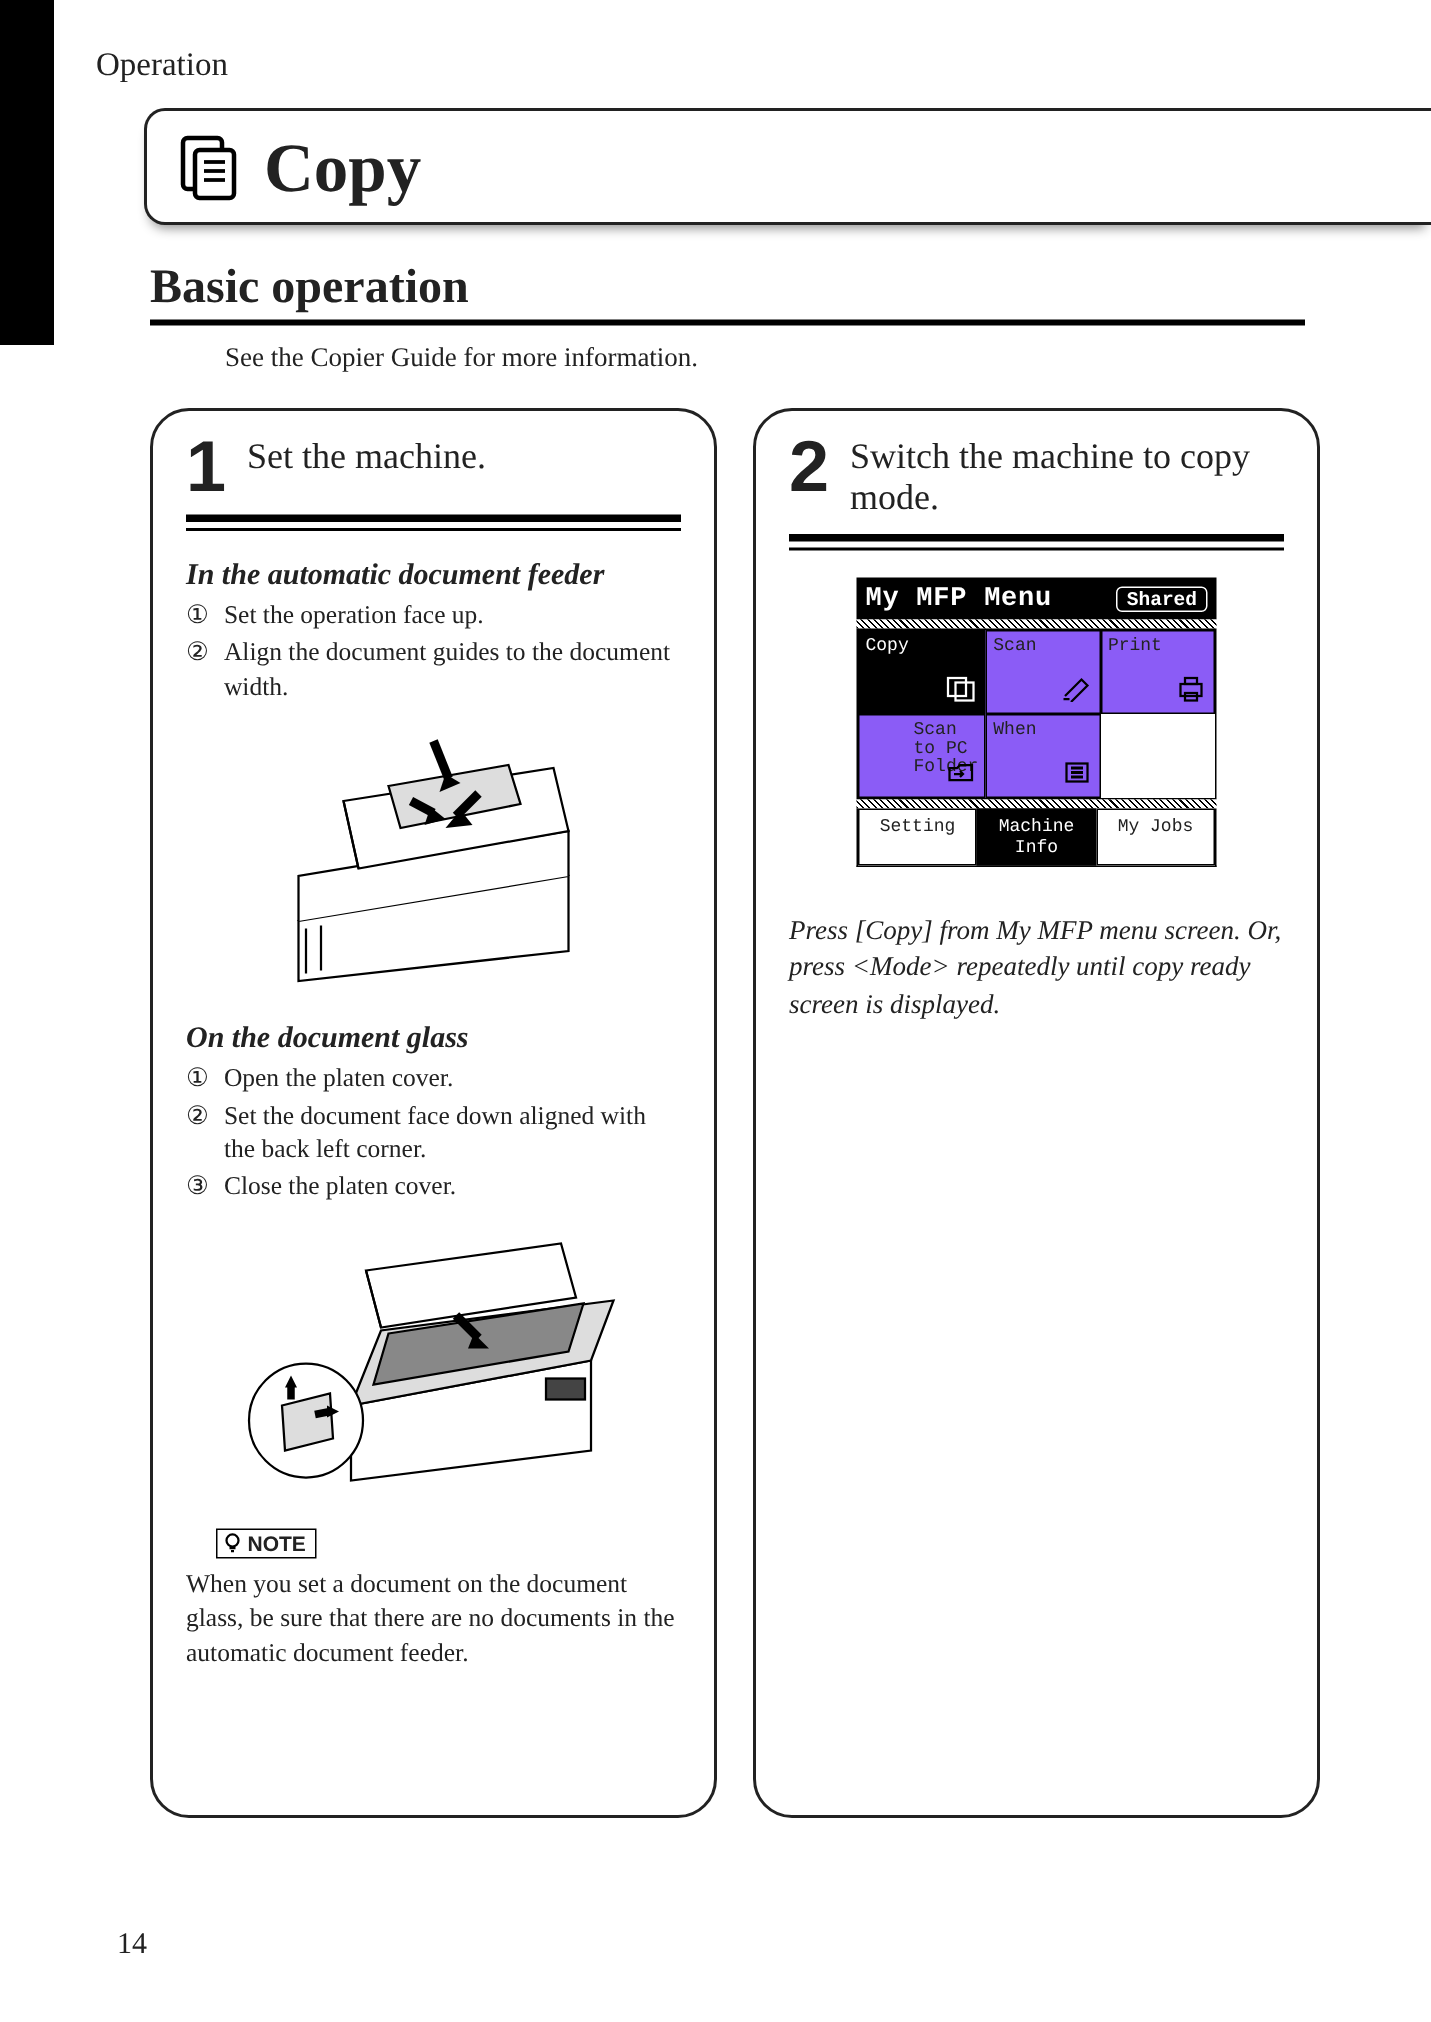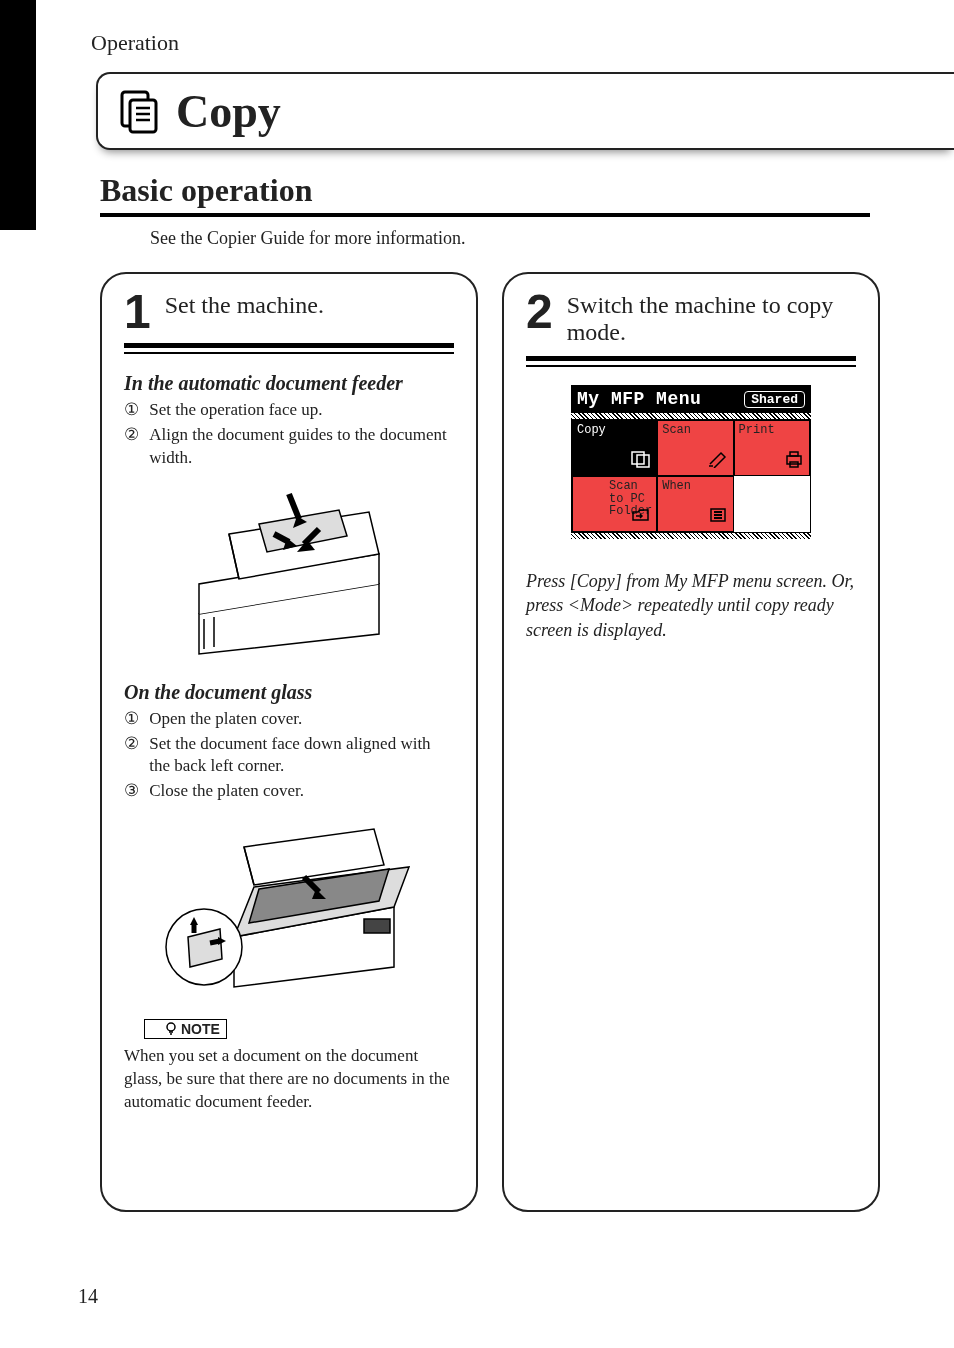--- a/index.html
+++ b/index.html
@@ -1,19 +1,19 @@
 <!DOCTYPE html>
 <html><head>
 <meta charset="utf-8">
 <style>
   * { box-sizing: border-box; margin: 0; padding: 0; }
   html, body { width: 954px; height: 1348px; background: #fff; font-family: Georgia, 'Times New Roman', serif; color: #222; }
   .page { position: relative; width: 954px; height: 1348px; }
   .black-tab { position: absolute; left: 0; top: 0; width: 36px; height: 230px; background: #000; }
-  .header-op { position: absolute; left: 91px; top: 30px; font-size: 22px; }
+  .header-op { position: absolute; left: 64px; top: 30px; font-size: 22px; }
   .title-box { position: absolute; left: 96px; top: 72px; right: 0; height: 78px; border: 2px solid #222; border-right: none; border-top-left-radius: 14px; border-bottom-left-radius: 14px; background: #fff; display: flex; align-items: center; padding-left: 18px; gap: 14px; box-shadow: 0 6px 8px -4px rgba(0,0,0,0.45); }
   .title-box .icon-wrap { width: 46px; height: 46px; }
   .title-box h1 { font-size: 46px; font-weight: bold; }
   .subheading { position: absolute; left: 100px; top: 172px; width: 770px; }
   .subheading h2 { font-size: 32px; font-weight: bold; }
   .subheading .dbl-rule { margin-top: 4px; border-top: 3px solid #000; height: 4px; border-bottom: 1px solid #000; }
   .intro { position: absolute; left: 150px; top: 228px; font-size: 18px; }
   .cards { position: absolute; left: 100px; top: 272px; width: 780px; display: flex; gap: 24px; }
   .card { flex: 1; border: 2px solid #222; border-radius: 26px; padding: 18px 22px 28px 22px; min-height: 940px; position: relative; }
   .card.left { min-height: 940px; }
@@ -22,28 +22,28 @@
   .step-num { font-family: Arial, Helvetica, sans-serif; font-weight: bold; font-size: 48px; line-height: 0.85; }
   .step-title { font-size: 24px; font-family: Georgia, serif; }
   .rule-thick { height: 5px; background: #000; margin: 8px 0 4px 0; }
   .rule-thin { height: 2px; background: #000; margin-bottom: 18px; }
   .sec-title { font-style: italic; font-weight: bold; font-size: 20px; margin-bottom: 4px; }
   .num-list { list-style: none; padding-left: 0; margin-bottom: 14px; }
   .num-list li { display: flex; gap: 10px; font-size: 17px; line-height: 1.35; margin-bottom: 2px; }
   .circ { font-family: Arial, sans-serif; }
   .illus { width: 240px; height: 175px; margin: 8px auto 22px auto; display: block; }
   .illus2 { width: 250px; height: 180px; margin: 8px auto 22px auto; display: block; }
-  .note-label { display: inline-flex; align-items: center; gap: 4px; border: 1.5px solid #000; padding: 1px 6px 1px 20px; font-family: Arial, sans-serif; font-weight: bold; font-size: 14px; margin-left: 20px; margin-bottom: 6px; }
+  .note-label { display: inline-flex; align-items: center; gap: 4px; border: 1.5px solid #000; padding: 1px 6px 1px 4px; font-family: Arial, sans-serif; font-weight: bold; font-size: 14px; margin-left: 20px; margin-bottom: 6px; }
   .note-text { font-size: 17px; line-height: 1.35; }
   .lcd { width: 240px; margin: 6px auto 30px auto; }
   .lcd-top { background: #000; color: #fff; display: flex; align-items: center; justify-content: space-between; padding: 4px 6px; font-family: 'Courier New', monospace; font-weight: bold; }
   .lcd-top-left { font-size: 18px; letter-spacing: 0.5px; }
   .shared { border: 1.5px solid #fff; border-radius: 4px; padding: 0 6px; font-size: 13px; }
   .lcd-grid { display: grid; grid-template-columns: repeat(3, 1fr); border: 1px solid #000; }
-  .lcd-cell { border: 1px solid #000; height: 56px; padding: 3px 4px; font-family: 'Courier New', monospace; font-size: 12px; position: relative; background: #ef4444; }
+  .lcd-cell { border: 1px solid #000; height: 56px; padding: 3px 4px; font-family: 'Courier New', monospace; font-size: 12px; position: relative; background: #8b5cf6; }
   .lcd-cell.inv { background: #000; color: #fff; }
   .lcd-cell .lbl { display: block; line-height: 1.05; }
   .lcd-cell .cell-icon { position: absolute; right: 4px; bottom: 3px; }
   .lcd-bottom { display: grid; grid-template-columns: repeat(3, 1fr); border: 1px solid #000; border-top: none; }
   .lcd-bcell { border: 1px solid #000; padding: 4px 2px; font-family: 'Courier New', monospace; font-size: 12px; text-align: center; background: #fff; }
   .lcd-bcell.inv { background: #000; color: #fff; }
   .hatched { background: repeating-linear-gradient(45deg, #000 0, #000 1px, #fff 1px, #fff 3px); height: 6px; }
   .desc2 { font-size: 18px; line-height: 1.35; font-style: italic; }
   .page-num { position: absolute; left: 78px; bottom: 40px; font-size: 20px; }
 </style>
@@ -216,20 +216,25 @@
               <svg width="22" height="18" viewBox="0 0 22 18">
                   <rect x="4" y="3" width="14" height="12" fill="none" stroke="#000" stroke-width="1.5"></rect>
                   <line x1="7" y1="6" x2="15" y2="6" stroke="#000" stroke-width="2"></line>
                   <line x1="7" y1="9" x2="15" y2="9" stroke="#000" stroke-width="2"></line>
                   <line x1="7" y1="12" x2="15" y2="12" stroke="#000" stroke-width="2"></line>
                 </svg>
             </span>
           </div>
         </div>
         <div class="hatched"></div>
+        <div class="lcd-bottom">
+          <div class="lcd-bcell">Setting</div>
+          <div class="lcd-bcell inv" style="white-space:pre-line;">Machine Info</div>
+          <div class="lcd-bcell">My Jobs</div>
+        </div>
       </div>
 
       <div class="desc2">Press [Copy] from My MFP menu screen.  Or, press &lt;Mode&gt; repeatedly until copy ready screen is displayed.</div>
     </div>
   </div>
 
   <div class="page-num">14</div>
 </div>
 
 </body></html>

